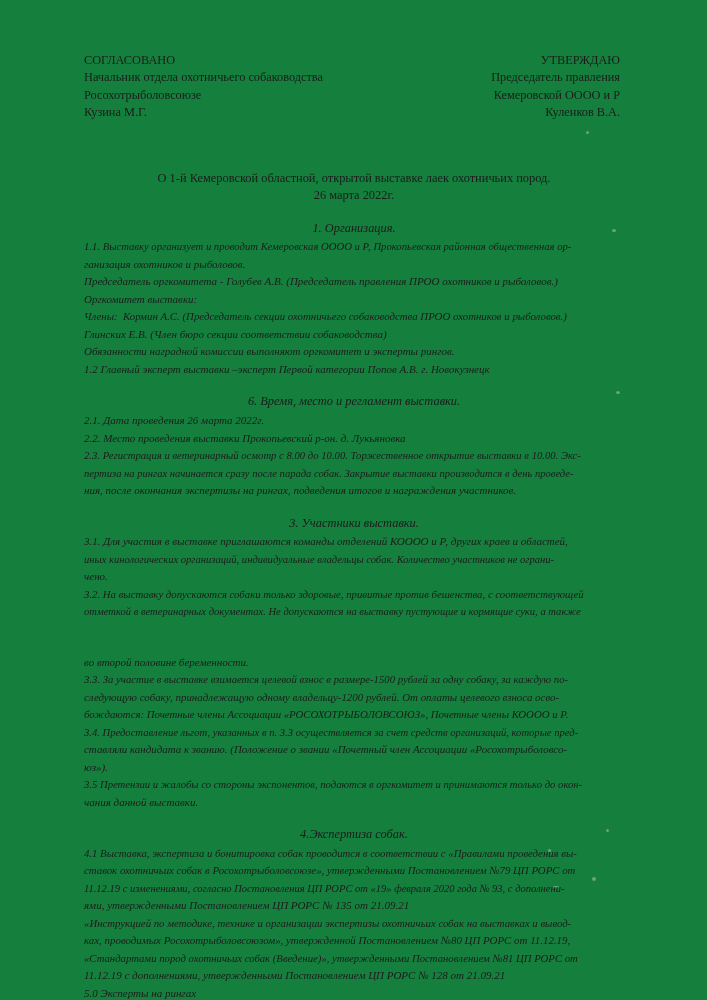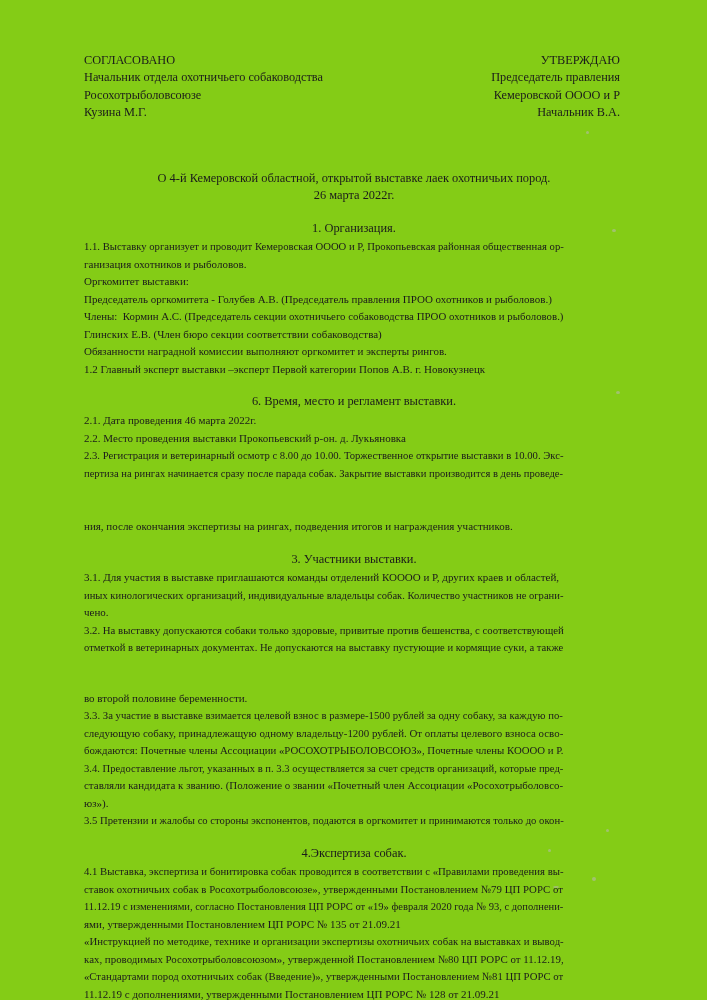--- a/index.html
+++ b/index.html
@@ -12,21 +12,21 @@
     height: 1000px;
     overflow: hidden;
     font-family: "Liberation Serif", "DejaVu Serif", serif;
     color: #1b1b1b;
     -webkit-font-smoothing: antialiased;
   }
   .page {
     position: relative;
     width: 707px;
     height: 1000px;
-    background: #84cc16;
+    background: #15803d;
     box-sizing: border-box;
     padding: 0;
   }
   .sheet {
     position: absolute;
     left: 84px;
     top: 52px;
     width: 540px;
   }
   .hdr {
@@ -51,20 +51,21 @@
   .title-block {
     margin-top: 48px;
     text-align: center;
     font-size: 12.4px;
     line-height: 17.6px;
   }
   .title-line { white-space: nowrap; }
 
   .section {
     margin-top: 15px;
+    font-style: italic;
   }
   .section-head {
     text-align: center;
     font-size: 12.4px;
     line-height: 17.6px;
     margin-bottom: 1px;
   }
   .body-lines {
     font-size: 11px;
     line-height: 17.5px;
@@ -99,70 +100,71 @@
       <div class="hdr-left">
         <div class="hdr-line">СОГЛАСОВАНО</div>
         <div class="hdr-line">Начальник отдела охотничьего собаководства</div>
         <div class="hdr-line">Росохотрыболовсоюзе</div>
         <div class="hdr-line">Кузина М.Г.</div>
       </div>
       <div class="hdr-right">
         <div class="hdr-line">УТВЕРЖДАЮ</div>
         <div class="hdr-line">Председатель правления</div>
         <div class="hdr-line">Кемеровской ОООО и Р</div>
-        <div class="hdr-line">Начальник В.А.</div>
+        <div class="hdr-line">Куленков В.А.</div>
       </div>
     </div>
 
     <div class="title-block">
-      <div class="title-line">О 4-й Кемеровской областной, открытой выставке лаек охотничьих пород.</div>
+      <div class="title-line">О 1-й Кемеровской областной, открытой выставке лаек охотничьих пород.</div>
       <div class="title-line">26 марта 2022г.</div>
     </div>
 
     <div class="section">
       <div class="section-head">1. Организация.</div>
       <div class="body-lines">
         <div class="ln" style="display: block; white-space: pre; transform-origin: left top; transform: scaleX(0.9695);">1.1. Выставку организует и проводит Кемеровская ОООО и Р, Прокопьевская районная общественная ор-</div>
         <div class="ln" style="display: block; white-space: pre;">ганизация охотников и рыболовов.</div>
+        <div class="ln" style="display: block; white-space: pre;">Председатель оргкомитета - Голубев А.В. (Председатель правления ПРОО охотников и рыболовов.)</div>
         <div class="ln" style="display: block; white-space: pre;">Оргкомитет выставки:</div>
-        <div class="ln" style="display: block; white-space: pre;">Председатель оргкомитета - Голубев А.В. (Председатель правления ПРОО охотников и рыболовов.)</div>
         <div class="ln" style="display: block; white-space: pre; transform-origin: left top; transform: scaleX(0.9854);">Члены:  Кормин А.С. (Председатель секции охотничьего собаководства ПРОО охотников и рыболовов.)</div>
         <div class="ln" style="display: block; white-space: pre;">Глинских Е.В. (Член бюро секции соответствии собаководства)</div>
         <div class="ln" style="display: block; white-space: pre;">Обязанности наградной комиссии выполняют оргкомитет и эксперты рингов.</div>
         <div class="ln" style="display: block; white-space: pre;">1.2 Главный эксперт выставки –эксперт Первой категории Попов А.В. г. Новокузнецк</div>
       </div>
     </div>
 
     <div class="section">
       <div class="section-head">6. Время, место и регламент выставки.</div>
       <div class="body-lines">
-        <div class="ln" style="display: block; white-space: pre;">2.1. Дата проведения 46 марта 2022г.</div>
+        <div class="ln" style="display: block; white-space: pre;">2.1. Дата проведения 26 марта 2022г.</div>
         <div class="ln" style="display: block; white-space: pre;">2.2. Место проведения выставки Прокопьевский р-он. д. Лукьяновка</div>
         <div class="ln" style="display: block; white-space: pre; transform-origin: left top; transform: scaleX(0.9695);">2.3. Регистрация и ветеринарный осмотр с 8.00 до 10.00. Торжественное открытие выставки в 10.00. Экс-</div>
         <div class="ln" style="display: block; white-space: pre; transform-origin: left top; transform: scaleX(0.9609);">пертиза на рингах начинается сразу после парада собак. Закрытие выставки производится в день проведе-</div>
-        <div class="ln" style="display: block; white-space: pre; margin-top: 36px;">ния, после окончания экспертизы на рингах, подведения итогов и награждения участников.</div>
+        <div class="ln" style="display: block; white-space: pre;">ния, после окончания экспертизы на рингах, подведения итогов и награждения участников.</div>
       </div>
     </div>
 
     <div class="section">
       <div class="section-head">3. Участники выставки.</div>
       <div class="body-lines">
         <div class="ln" style="display: block; white-space: pre;">3.1. Для участия в выставке приглашаются команды отделений КОООО и Р, других краев и областей,</div>
         <div class="ln" style="display: block; white-space: pre; transform-origin: left top; transform: scaleX(0.9609);">иных кинологических организаций, индивидуальные владельцы собак. Количество участников не ограни-</div>
         <div class="ln" style="display: block; white-space: pre;">чено.</div>
         <div class="ln" style="display: block; white-space: pre; transform-origin: left top; transform: scaleX(0.9783);">3.2. На выставку допускаются собаки только здоровые, привитые против бешенства, с соответствующей</div>
         <div class="ln" style="display: block; white-space: pre; transform-origin: left top; transform: scaleX(0.9626);">отметкой в ветеринарных документах. Не допускаются на выставку пустующие и кормящие суки, а также</div>
         <div class="ln" style="display: block; white-space: pre; margin-top: 33px;">во второй половине беременности.</div>
         <div class="ln" style="display: block; white-space: pre; transform-origin: left top; transform: scaleX(0.9747);">3.3. За участие в выставке взимается целевой взнос в размере-1500 рублей за одну собаку, за каждую по-</div>
         <div class="ln" style="display: block; white-space: pre; transform-origin: left top; transform: scaleX(0.9926);">следующую собаку, принадлежащую одному владельцу-1200 рублей. От оплаты целевого взноса осво-</div>
         <div class="ln" style="display: block; white-space: pre; transform-origin: left top; transform: scaleX(0.98);">бождаются: Почетные члены Ассоциации «РОСОХОТРЫБОЛОВСОЮЗ», Почетные члены КОООО и Р.</div>
         <div class="ln" style="display: block; white-space: pre; transform-origin: left top; transform: scaleX(0.9643);">3.4. Предоставление льгот, указанных в п. 3.3 осуществляется за счет средств организаций, которые пред-</div>
         <div class="ln" style="display: block; white-space: pre; transform-origin: left top; transform: scaleX(0.9945);">ставляли кандидата к званию. (Положение о звании «Почетный член Ассоциации «Росохотрыболовсо-</div>
         <div class="ln" style="display: block; white-space: pre;">юз»).</div>
         <div class="ln" style="display: block; white-space: pre; transform-origin: left top; transform: scaleX(0.9695);">3.5 Претензии и жалобы со стороны экспонентов, подаются в оргкомитет и принимаются только до окон-</div>
+        <div class="ln" style="display: block; white-space: pre;">чания данной выставки.</div>
       </div>
     </div>
 
     <div class="section">
       <div class="section-head">4.Экспертиза собак.</div>
       <div class="body-lines">
         <div class="ln" style="display: block; white-space: pre; transform-origin: left top; transform: scaleX(0.9765);">4.1 Выставка, экспертиза и бонитировка собак проводится в соответствии с «Правилами проведения вы-</div>
         <div class="ln" style="display: block; white-space: pre; transform-origin: left top; transform: scaleX(0.9836);">ставок охотничьих собак в Росохотрыболовсоюзе», утвержденными Постановлением №79 ЦП РОРС от</div>
         <div class="ln" style="display: block; white-space: pre; transform-origin: left top; transform: scaleX(0.9558);">11.12.19 с изменениями, согласно Постановления ЦП РОРС от «19» февраля 2020 года № 93, с дополнени-</div>
         <div class="ln" style="display: block; white-space: pre;">ями, утвержденными Постановлением ЦП РОРС № 135 от 21.09.21</div>

